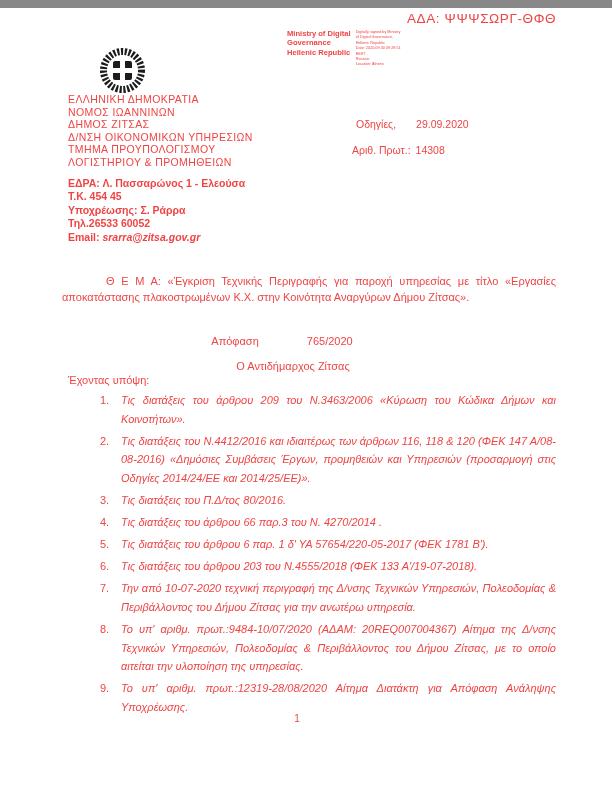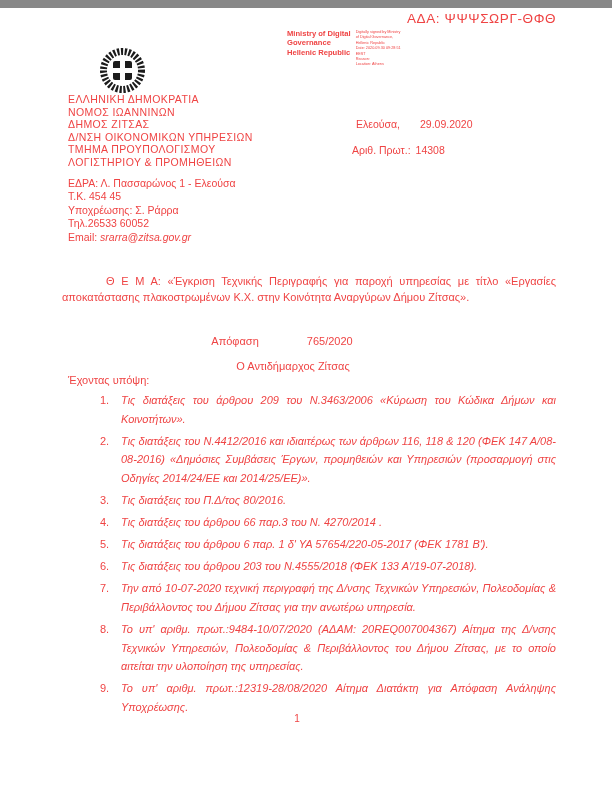--- a/index.html
+++ b/index.html
@@ -18,21 +18,21 @@
   .sig-details {font-size:3.8px; line-height:5.4px; white-space:nowrap; padding-top:1px;}
   .emblem {position:absolute; left:99px; top:39px;}
   .header-block {
     position:absolute; left:68px; top:85px;
     font-size:10.5px; line-height:12.6px; letter-spacing:0.4px; white-space:nowrap;
   }
   .dateline {position:absolute; left:356px; top:110px; font-size:10.5px; display:flex; gap:20px; white-space:nowrap;}
   .protocol {position:absolute; left:352px; top:136px; font-size:10.5px; display:flex; gap:5px; white-space:nowrap;}
   .contact-block {
     position:absolute; left:68px; top:169px;
-    font-size:10.5px; line-height:13.4px; white-space:nowrap;
+    font-size:10.5px; line-height:13.4px; white-space:nowrap;font-weight:bold;
   }
   .email-line {white-space:nowrap;}
   .email-addr {font-style:italic;}
   .subject {
     position:absolute; left:62px; top:266px; width:494px;
     font-size:11px; line-height:15.5px; text-align:justify; text-indent:44px;
   }
   .decision {
     position:absolute; left:0; top:327px; width:612px;
     display:flex; justify-content:center; gap:48px;
@@ -96,21 +96,21 @@
   <div class="header-block">
       <div>ΕΛΛΗΝΙΚΗ ΔΗΜΟΚΡΑΤΙΑ</div>
       <div>ΝΟΜΟΣ ΙΩΑΝΝΙΝΩΝ</div>
       <div>ΔΗΜΟΣ ΖΙΤΣΑΣ</div>
       <div>Δ/ΝΣΗ ΟΙΚΟΝΟΜΙΚΩΝ ΥΠΗΡΕΣΙΩΝ</div>
       <div>ΤΜΗΜΑ ΠΡΟΥΠΟΛΟΓΙΣΜΟΥ</div>
       <div>ΛΟΓΙΣΤΗΡΙΟΥ &amp; ΠΡΟΜΗΘΕΙΩΝ</div>
     </div>
 
   <div class="dateline">
-    <span>Ελεούσα,</span>
+    <span>Οδηγίες,</span>
     <span>29.09.2020</span>
   </div>
 
   <div class="protocol">
     <span>Αριθ. Πρωτ.:</span>
     <span>14308</span>
   </div>
 
   <div class="contact-block">
     <div>

